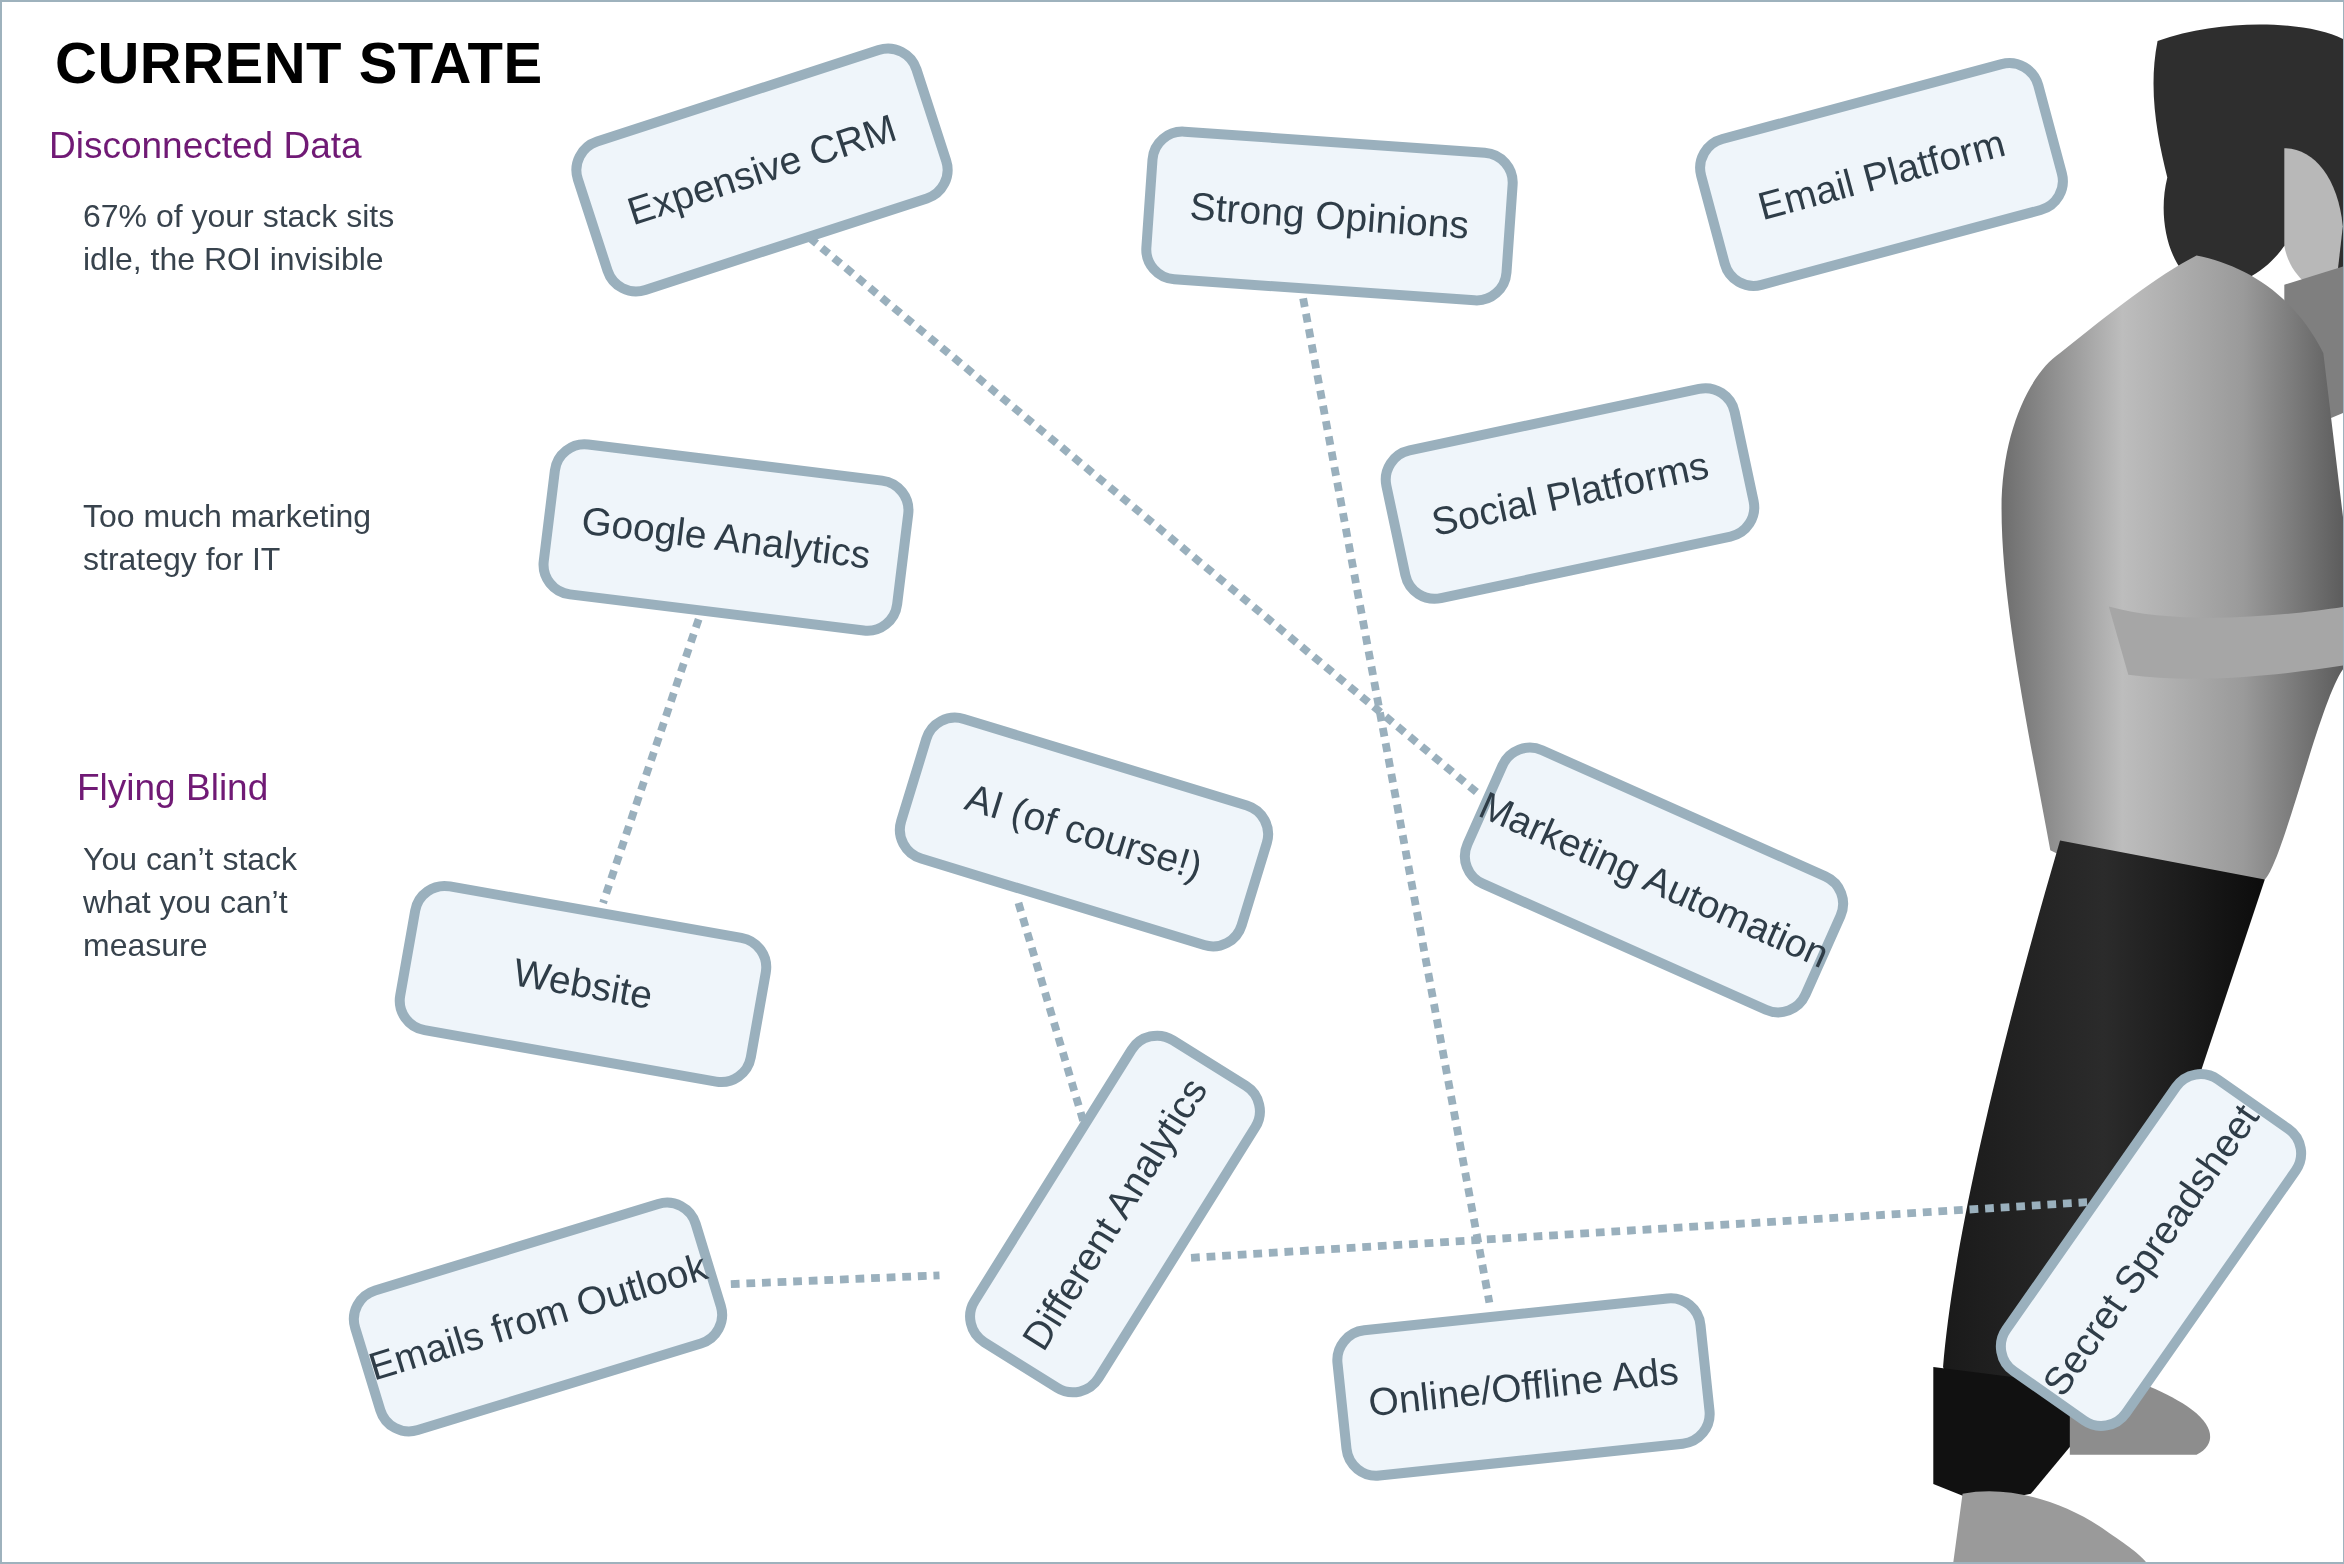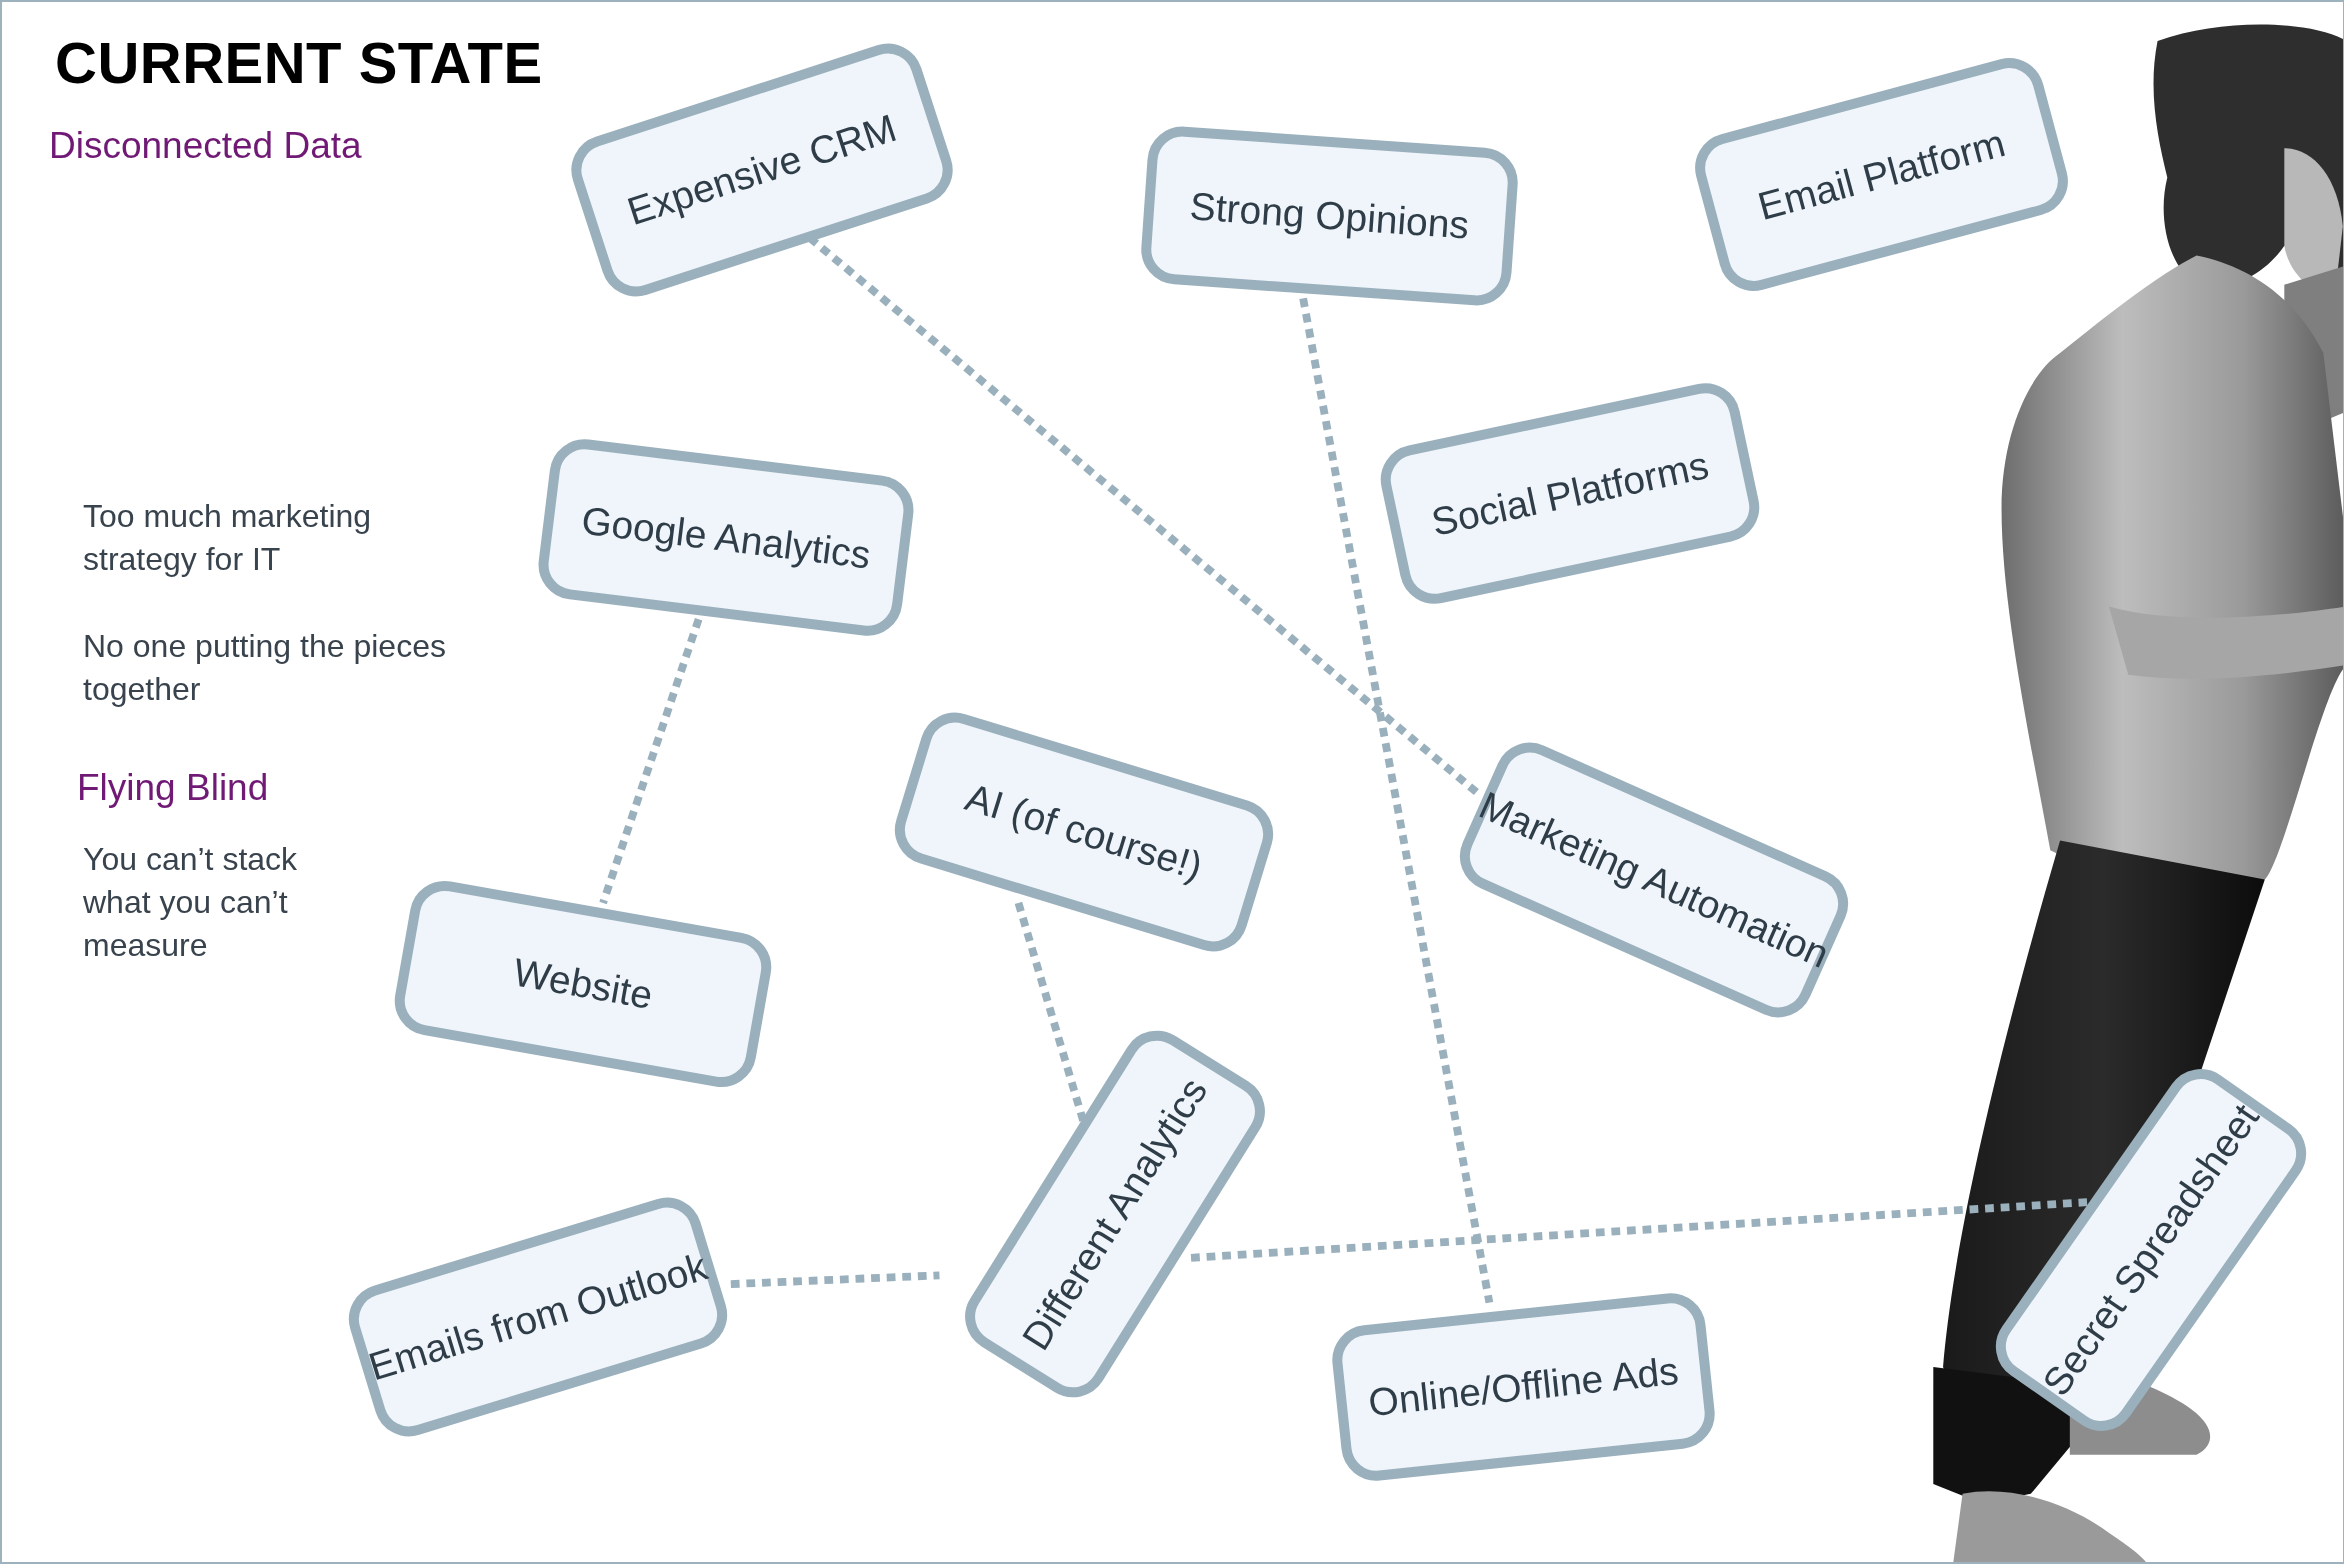--- a/index.html
+++ b/index.html
@@ -14,28 +14,28 @@
   .person { position: absolute; left: 1736px; top: 0; }
 </style>
 </head>
 <body>
 
 <div class="slide">
 
   <div class="title">CURRENT STATE</div>
 
   <div class="h" style="top:123px;">Disconnected Data</div>
+  <div class="p" style="top:193px;">
+    <div>67% of your stack sits</div>
+    <div>idle, the ROI invisible</div>
+  </div>
 
   <div class="p" style="top:493px;">
     <div>Too much marketing</div>
     <div>strategy for IT</div>
-  </div>
-  <div class="p" style="top:623px;">
-    <div>No one putting the pieces</div>
-    <div>together</div>
   </div>
 
   <div class="h" style="top:765px;margin-left:28px;">Flying Blind</div>
   <div class="p" style="top:836px;">
     <div>You can’t stack</div>
     <div>what you can’t</div>
     <div>measure</div>
   </div>
 
   <svg class="person" width="609" height="1564" viewBox="0 0 624 1604">

